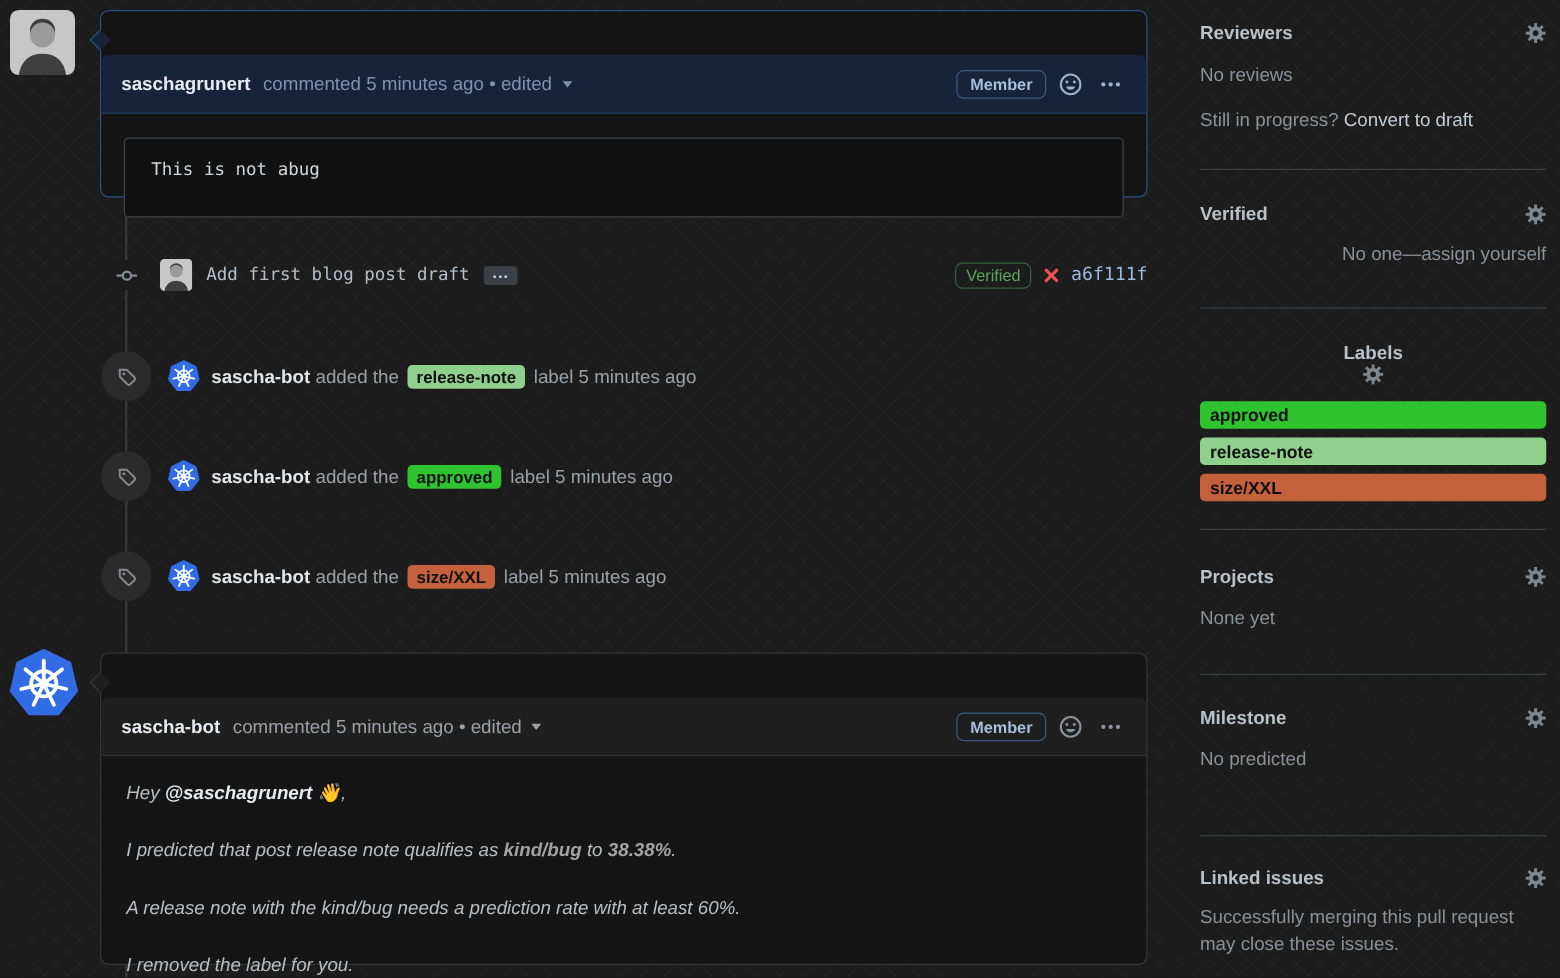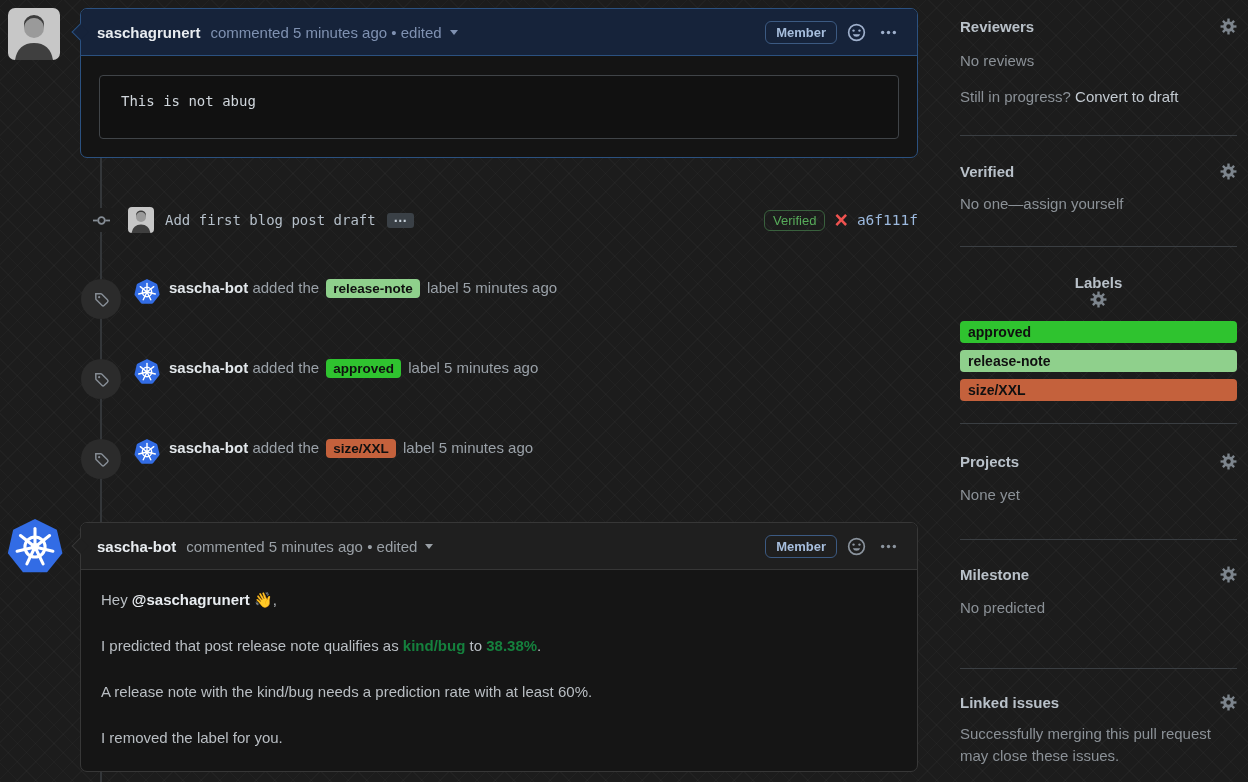--- a/index.html
+++ b/index.html
@@ -21,21 +21,21 @@
   .k8s-lg { position:absolute; width:56px; height:56px; }
   .avatar-sm { width:26px; height:26px; border-radius:4px; overflow:hidden; flex:none; }
   .avatar-sm.round { border-radius:50%; }
 
   
   .comment { position:absolute; left:80px; width:838px; border-radius:7px; }
   .comment.c1 { top:8px; height:150px; border:1px solid #2b5180; background:#141414; }
   .comment.c2 { top:522px; height:250px; border:1px solid #373737; background:#151515; }
   .comment-header {
     display:flex; align-items:center; gap:6px; height:47px; padding:0 16px;
-    border-radius:6px 6px 0 0; font-size:15px;
+    border-radius:6px 6px 0 0; font-size:15px;margin-top:35px;
   }
   .c1 .comment-header { background:#16233a; border-bottom:1px solid #2b5180; color:#7f91b1; }
   .c2 .comment-header { background:#1f1f1f; border-bottom:1px solid #363636; color:#9aa0a6; }
   .comment-author { font-weight:700; color:#e8ecf0; margin-right:4px; cursor:pointer; }
   .dropdown-caret { width:0; height:0; border-left:4px solid transparent; border-right:4px solid transparent;
     border-top:5px solid currentColor; display:inline-block; margin-left:2px; }
   .header-spacer { flex:1; }
   .member-badge { border:1px solid #3c5a82; color:#a7bedd; font-weight:700; font-size:13px;
     padding:3px 10px; border-radius:6px; }
   .icon-btn { display:flex; align-items:center; justify-content:center; width:26px; height:26px;
@@ -44,42 +44,42 @@
   .comment-pointer { position:absolute; left:-7px; top:17px; width:12px; height:12px; transform:rotate(45deg); }
   .c1 .comment-pointer { background:#16233a; border-left:1px solid #2b5180; border-bottom:1px solid #2b5180; }
   .c2 .comment-pointer { background:#1f1f1f; border-left:1px solid #373737; border-bottom:1px solid #373737; }
 
   .c1 .comment-body { padding:19px 18px; }
   .code-block {
     height:64px; border:1px solid #404448; border-radius:4px; background:#111111;
     padding:17px 21px; font-family:"DejaVu Sans Mono", monospace; font-size:14px; color:#d0d6dc;
   }
   .c2 .comment-body { padding:19px 20px; font-size:15px; color:#b9bec3; }
-  .c2 .comment-body p { margin-bottom:25px; line-height:21px; }
-  .c2 .comment-body strong { color:#15803d; }
+  .c2 .comment-body p { margin-bottom:25px; line-height:21px;font-style:italic; }
+  .c2 .comment-body strong { color:#a3a3a3; }
   .mention { font-weight:700; color:#e8ecf0; cursor:pointer; }
   .wave { color:#f2c14e; }
 
   
   .commit-icon-wrap { position:absolute; left:89px; top:208px; width:24px; height:24px;
     background:#1c1c1c; display:flex; align-items:center; justify-content:center; color:#868d95; }
   .commit-row { position:absolute; left:128px; top:205px; width:790px; height:30px;
     display:flex; align-items:center; gap:11px; }
   .commit-msg { font-family:"DejaVu Sans Mono", monospace; font-size:14px; color:#b5bfc9; cursor:pointer; }
   .ellipsis-btn { background:#3a4046; color:#c6cfd8; border-radius:3px; width:27px; height:15px;
     display:flex; align-items:center; justify-content:center; font-weight:700; font-size:14px;
     line-height:0; padding-bottom:6px; cursor:pointer; }
   .commit-right { margin-left:auto; display:flex; align-items:center; gap:9px; }
   .verified-badge { color:#57ab5a; border:1px solid #39603d; border-radius:6px; font-size:13px;
     padding:2px 8px; cursor:pointer; }
   .x-icon { color:#ef5350; font-size:23px; font-weight:700; line-height:20px; cursor:pointer; }
   .commit-hash { font-family:"DejaVu Sans Mono", monospace; font-size:14.5px; color:#9cb9de; cursor:pointer; }
 
   
-  .event-row { position:absolute; left:81px; width:837px; height:44px; display:flex; align-items:flex-start; }
+  .event-row { position:absolute; left:81px; width:837px; height:44px; display:flex; align-items:center; }
   .event-row .tag-circle { width:40px; height:40px; border-radius:50%; background:#2b2b2b;
     display:flex; align-items:center; justify-content:center; color:#868d95; margin-right:13px; flex:none; }
   .event-row .avatar-sm { margin-right:9px; }
   .event-text { font-size:15px; color:#9aa1a8; }
   .event-text b { color:#e2e7eb; font-weight:700; cursor:pointer; }
   .label-chip { display:inline-block; border-radius:4px; padding:2px 7px; margin:0 3px;
     font-size:13.5px; font-weight:700; color:#101010; cursor:pointer; }
 
   
   .sidebar { position:absolute; left:960px; top:0; width:277px; font-size:15px; }
@@ -87,21 +87,21 @@
   .side-head { display:flex; align-items:center; justify-content:space-between; }
   .side-title { font-weight:700; color:#b9c1c9; }
   .side-muted { color:#8b9197; line-height:22px; }
   .side-link { color:#c3cad1; cursor:pointer; }
   .gear { color:#7d858d; cursor:pointer; display:flex; }
   .side-label-chip { width:100%; height:22px; line-height:22px; border-radius:4px; padding:0 8px;
     font-size:14px; font-weight:700; color:#101010; margin-bottom:7px; cursor:pointer; }
   .s-reviewers { padding:18px 0 27px; } .s-reviewers .side-head { margin-bottom:15px; }
   .s-reviewers .empty { margin-bottom:14px; }
   .s-assignees { padding:27px 0 17px; } .s-assignees .side-head { margin-bottom:13px; }
-  .s-assignees .empty { margin-bottom:14px; }
+  .s-assignees .empty { margin-bottom:14px;text-align:right; }
   .s-labels { padding:27px 0 15px; } .s-labels .side-head { margin-bottom:13px;flex-direction:column; }
   .s-projects { padding:29px 0 19px; } .s-projects .side-head { margin-bottom:14px; }
   .s-projects .empty { margin-bottom:14px; }
   .s-milestone { padding:26px 0 35px; } .s-milestone .side-head { margin-bottom:14px; }
   .s-milestone .empty { margin-bottom:14px; }
   .s-linked { padding:25px 0 19px; } .s-linked .side-head { margin-bottom:12px; }
   .s-linked .desc { margin-bottom:13px; }
   .s-linked .empty { margin-bottom:14px; }
 </style>
 </head>

